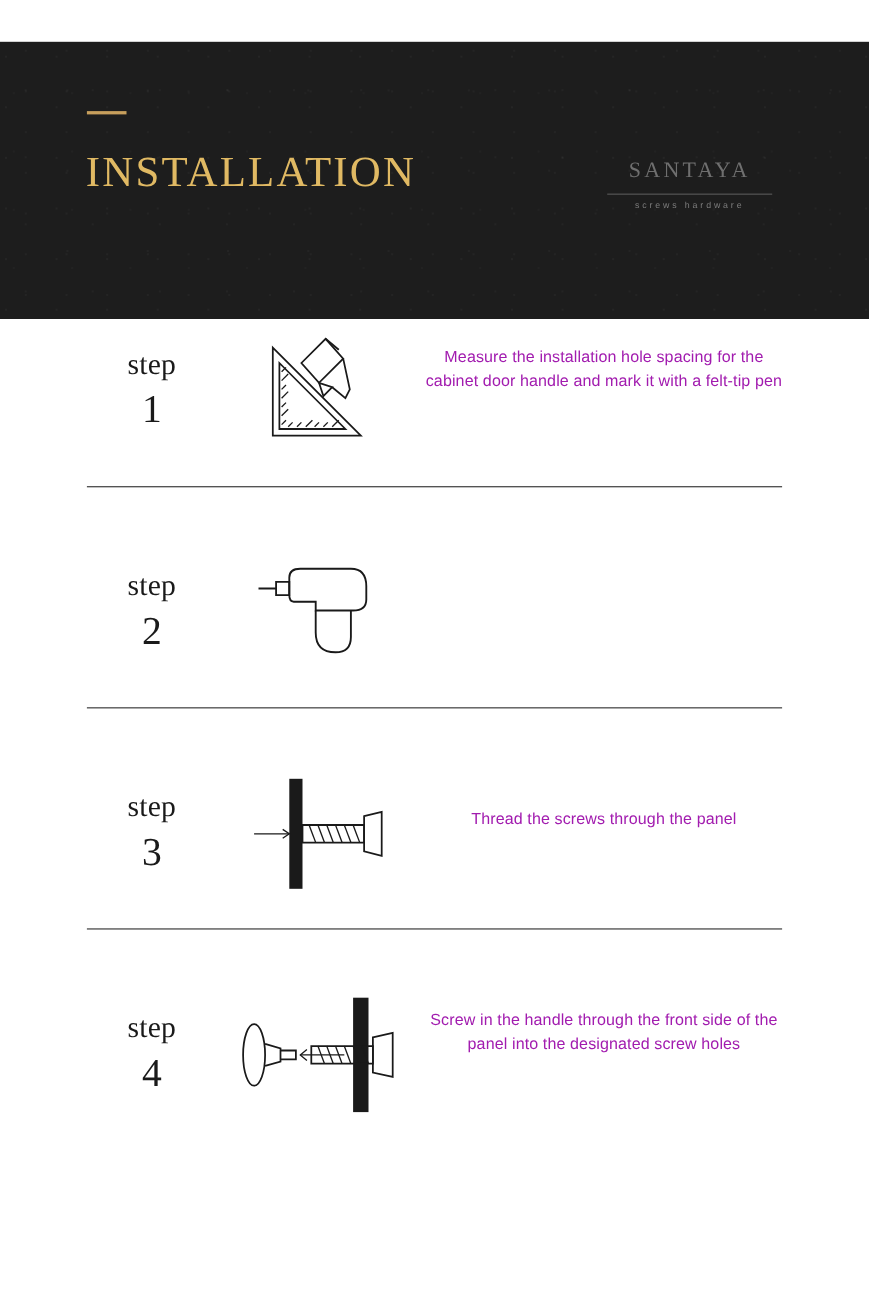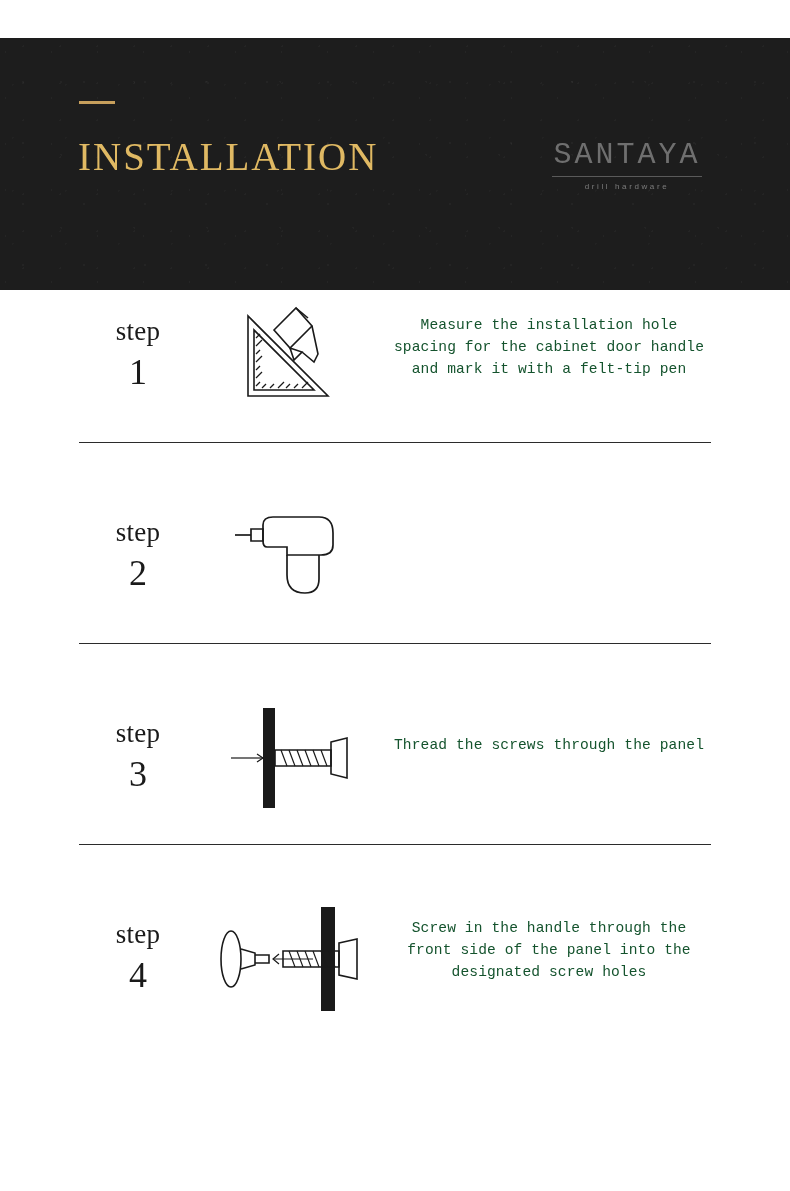--- a/index.html
+++ b/index.html
@@ -57,22 +57,22 @@
     font-size: 56px;
   }
   .brand {
     position: absolute;
     right: 68px;
     top: 100px;
     text-align: center;
     width: 190px;
   }
   .brand-name {
-    font-family: Liberation Mono, monospace;
-    font-size: 30px;
+    font-family: Liberation Serif, serif;
+    font-size: 20px;
     letter-spacing: 3px;
     color: #6f6f6f;
     line-height: 34px;
   }
   .brand-divider {
     width: 150px;
     height: 1px;
     background: #5a5a5a;
     margin: 4px auto 5px auto;
   }
@@ -123,42 +123,42 @@
   .step-icon {
     flex: 0 0 190px;
     width: 190px;
     padding-top: 58px;
     display: flex;
     justify-content: center;
   }
   .step-text {
     flex: 1;
     padding-top: 78px;
-    font-family: Liberation Mono, monospace;
+    font-family: Liberation Sans, sans-serif;
     font-size: 14.6px;
     line-height: 22px;
-    color: #14532d;
+    color: #a21caf;
     letter-spacing: 0.1px;
   }
 
   .step-row[data-index="1"] .step-text,
   .step-row[data-index="4"] .step-text { padding-top: 72px; }
   .step-row[data-index="2"] .step-text { padding-top: 78px; }
   .step-row[data-index="3"] .step-text { padding-top: 90px; }
 </style>
 </head>
 <body>
 
 <div class="header">
   <div class="header-rule"></div>
   <div class="header-title">Installation</div>
   <div class="brand">
     <div class="brand-name">SANTAYA</div>
     <div class="brand-divider"></div>
-    <div class="brand-tag">drill hardware</div>
+    <div class="brand-tag">screws hardware</div>
   </div>
 </div>
 
 <div class="steps">
 
   <div class="step-row" data-index="1">
     <div class="step-label">
       <div class="step-word">step</div>
       <div class="step-num">1</div>
     </div>

